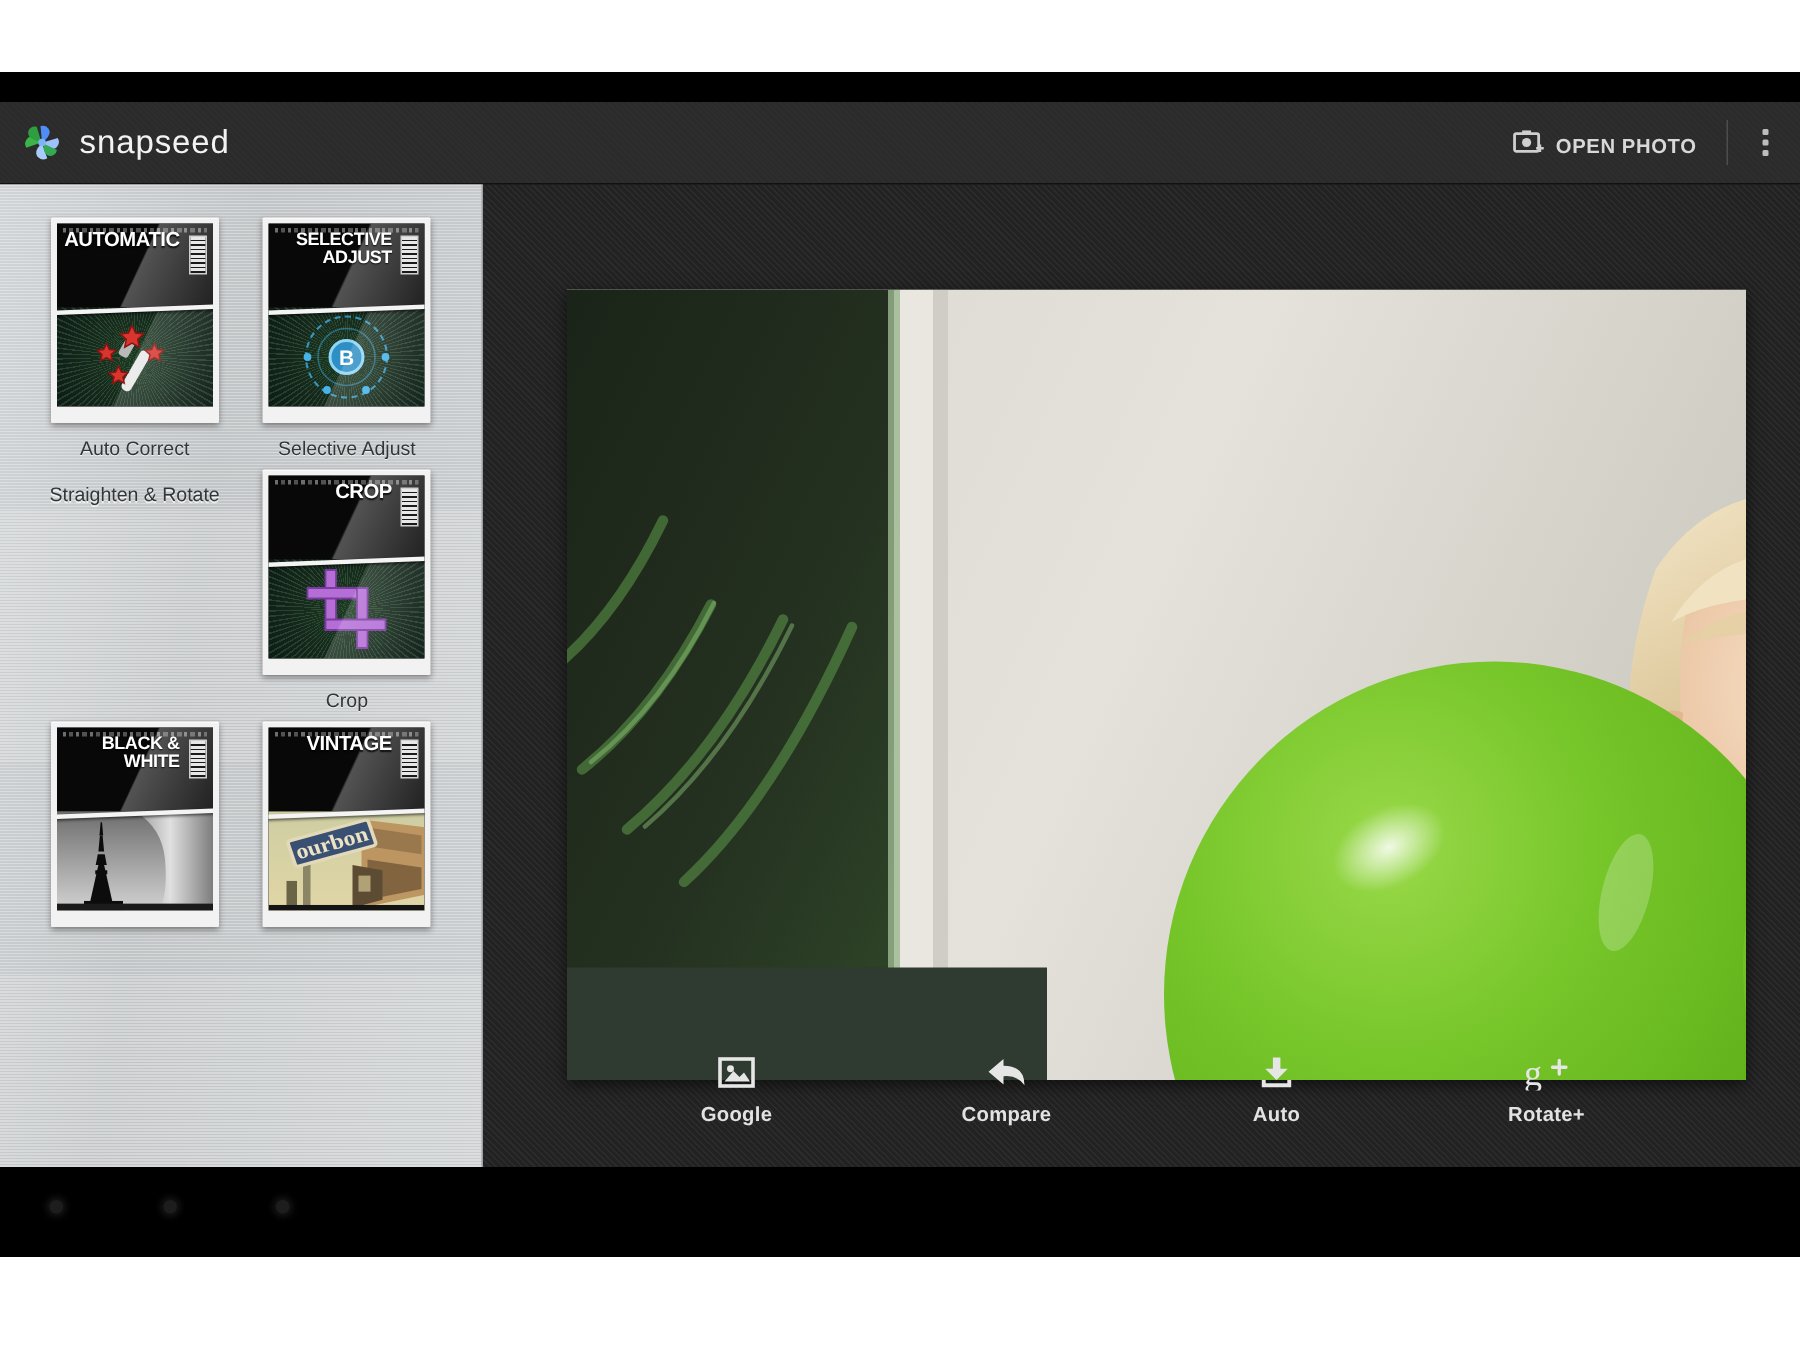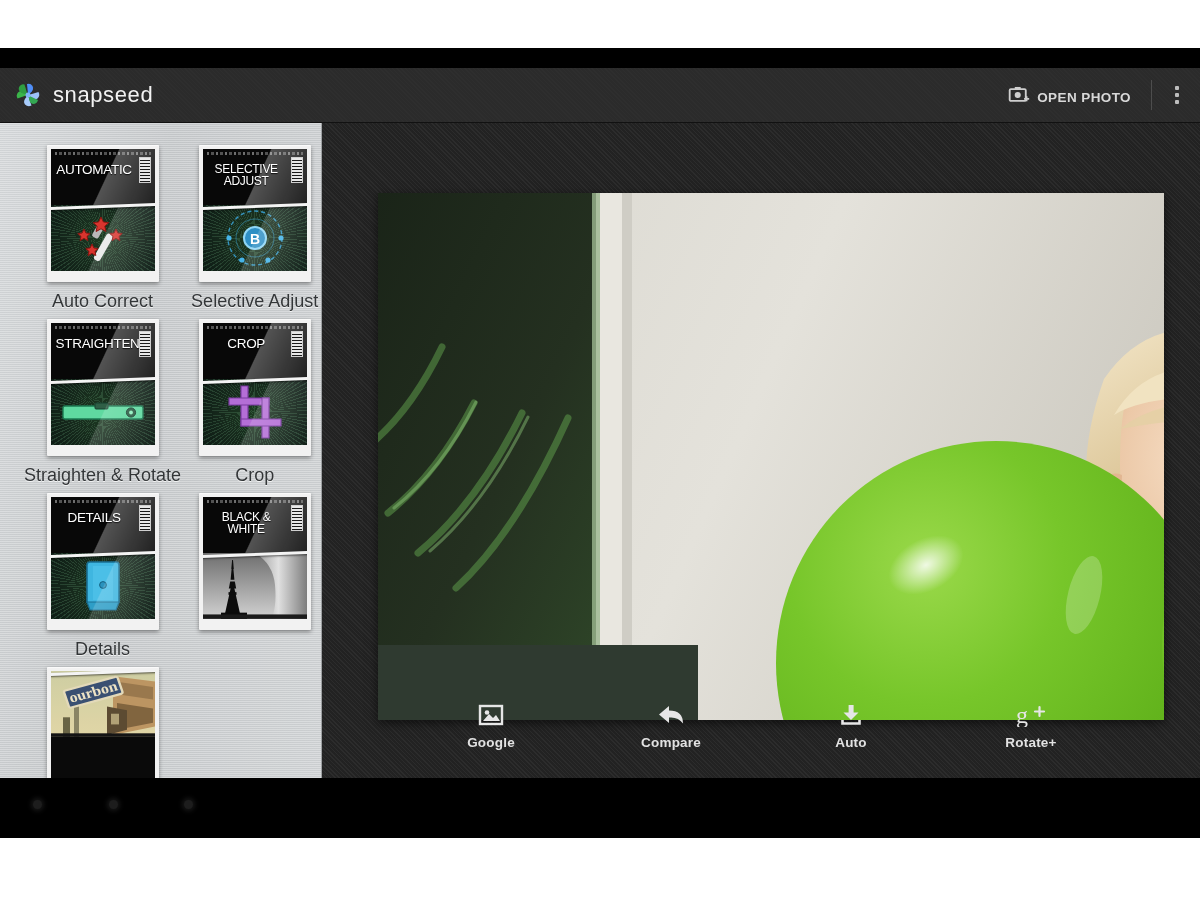--- a/index.html
+++ b/index.html
@@ -147,27 +147,27 @@
     position: absolute;
     top: 3px; left: 4px; right: 4px;
     height: 3px;
     background: repeating-linear-gradient(90deg,
       rgba(255,255,255,0.55) 0 2px, rgba(255,255,255,0) 2px 4px,
       rgba(255,255,255,0.40) 4px 7px, rgba(255,255,255,0) 7px 9px);
     opacity: 0.75;
   }
   .card-title {
     position: absolute;
-    left: 5px; top: 14px; right: 22px;
+    left: 5px; top: 4px; right: 22px;
     color: #ffffff;
     font-size: 13.5px;
-    font-weight: normal;
+    font-weight: bold;
     line-height: 1.02;
     letter-spacing: -0.3px;
-    text-align: center;
+    text-align: right;
     text-shadow: 0 1px 1px rgba(0,0,0,0.8);
   }
   .card-title.small { font-size: 12px; }
   .barcode {
     position: absolute;
     right: 4px; top: 8px;
     width: 12px; height: 26px;
     background: repeating-linear-gradient(180deg,
       #e8e8e8 0 2px, #1a1a1a 2px 3px, #e8e8e8 3px 5px, #1a1a1a 5px 6px);
     border: 1px solid #d0d0d0;
@@ -199,21 +199,21 @@
     z-index: 3;
   }
   .glyph {
     position: absolute; inset: 0;
     display: flex; align-items: center; justify-content: center;
     z-index: 2;
   }
   .glyph svg { display: block; }
   .tool-label {
     margin-top: 9px;
-    font-size: 18px;
+    font-size: 13px;
     color: #333638;
     text-align: center;
     white-space: nowrap;
     text-shadow: 0 1px 0 rgba(255,255,255,0.7);
   }
 
   
   .photo-body { position: absolute; inset: 0; overflow: hidden; }
 
   
@@ -383,42 +383,20 @@
                 </div>
                 <div class="body-sheen"></div>
               </div>
             </div>
           </div>
           <div class="tool-label">Selective Adjust</div>
         </div>
 
 
         <div class="tool">
-          <div class="card">
-            <div class="card-inner">
-              <div class="card-head">
-                <div class="micro-line"></div>
-                <div class="card-title">STRAIGHTEN</div>
-                <div class="barcode"></div>
-              </div>
-              <div class="card-split"></div>
-              <div class="card-body">
-                <div class="rays"></div>
-                <div class="glyph">
-                  <svg width="84" height="30" viewBox="0 0 84 30">
-                    <rect x="2" y="9" width="80" height="13" rx="2" fill="#5fd9a0" stroke="#1d7a52" stroke-width="1.4"></rect>
-                    <rect x="34" y="6" width="13" height="6" rx="1" fill="#2f5f46" stroke="#17402f" stroke-width="1"></rect>
-                    <circle cx="70" cy="15.5" r="4.6" fill="#2b5c44" stroke="#17402f" stroke-width="1"></circle>
-                    <circle cx="70" cy="15.5" r="1.9" fill="#8ef0bd"></circle>
-                  </svg>
-                </div>
-                <div class="body-sheen"></div>
-              </div>
-            </div>
-          </div>
           <div class="tool-label">Straighten &amp; Rotate</div>
         </div>
 
         <div class="tool">
           <div class="card">
             <div class="card-inner">
               <div class="card-head">
                 <div class="micro-line"></div>
                 <div class="card-title">CROP</div>
                 <div class="barcode"></div>
@@ -436,45 +414,20 @@
                     </g>
                   </svg>
                 </div>
                 <div class="body-sheen"></div>
               </div>
             </div>
           </div>
           <div class="tool-label">Crop</div>
         </div>
 
-        <div class="tool">
-          <div class="card">
-            <div class="card-inner">
-              <div class="card-head">
-                <div class="micro-line"></div>
-                <div class="card-title">DETAILS</div>
-                <div class="barcode"></div>
-              </div>
-              <div class="card-split"></div>
-              <div class="card-body">
-                <div class="rays"></div>
-                <div class="glyph">
-                  <svg width="38" height="56" viewBox="0 0 38 56">
-                    <path d="M6 4 h26 a3 3 0 0 1 3 3 v36 a3 3 0 0 1 -3 3 h-26 a3 3 0 0 1 -3 -3 v-36 a3 3 0 0 1 3 -3 z" fill="#3fb6e0" stroke="#1a6f92" stroke-width="1.6"></path>
-                    <path d="M9 8 h20 v34 h-20 z" fill="#55c6ec" opacity="0.55"></path>
-                    <ellipse cx="19" cy="27" rx="3.4" ry="3.4" fill="#2a93bd" stroke="#15607f" stroke-width="1"></ellipse>
-                    <path d="M3 44 h32 l-3 8 h-26 z" fill="#2e9ec7" stroke="#1a6f92" stroke-width="1.2"></path>
-                  </svg>
-                </div>
-                <div class="body-sheen"></div>
-              </div>
-            </div>
-          </div>
-          <div class="tool-label">Details</div>
-        </div>
 
         <div class="tool">
           <div class="card">
             <div class="card-inner">
               <div class="card-head">
                 <div class="micro-line"></div>
                 <div class="card-title small">BLACK &amp; WHITE</div>
                 <div class="barcode"></div>
               </div>
               <div class="card-split"></div>
@@ -507,20 +460,25 @@
                 </div>
               </div>
             </div>
           </div>
 
         </div>
 
         <div class="tool">
           <div class="card">
             <div class="card-inner">
+              <div class="card-head">
+                <div class="micro-line"></div>
+                <div class="card-title">VINTAGE</div>
+                <div class="barcode"></div>
+              </div>
               <div class="card-split"></div>
               <div class="card-body" style="background:#cfc89c">
                 <div class="photo-body">
                   <svg width="100%" height="100%" viewBox="0 0 104 74" preserveAspectRatio="none">
                     <defs>
                       <linearGradient id="vsky" x1="0" y1="0" x2="0" y2="1">
                         <stop offset="0%" stop-color="#cfd6b4"></stop>
                         <stop offset="100%" stop-color="#e6e0b8"></stop>
                       </linearGradient>
                     </defs>

